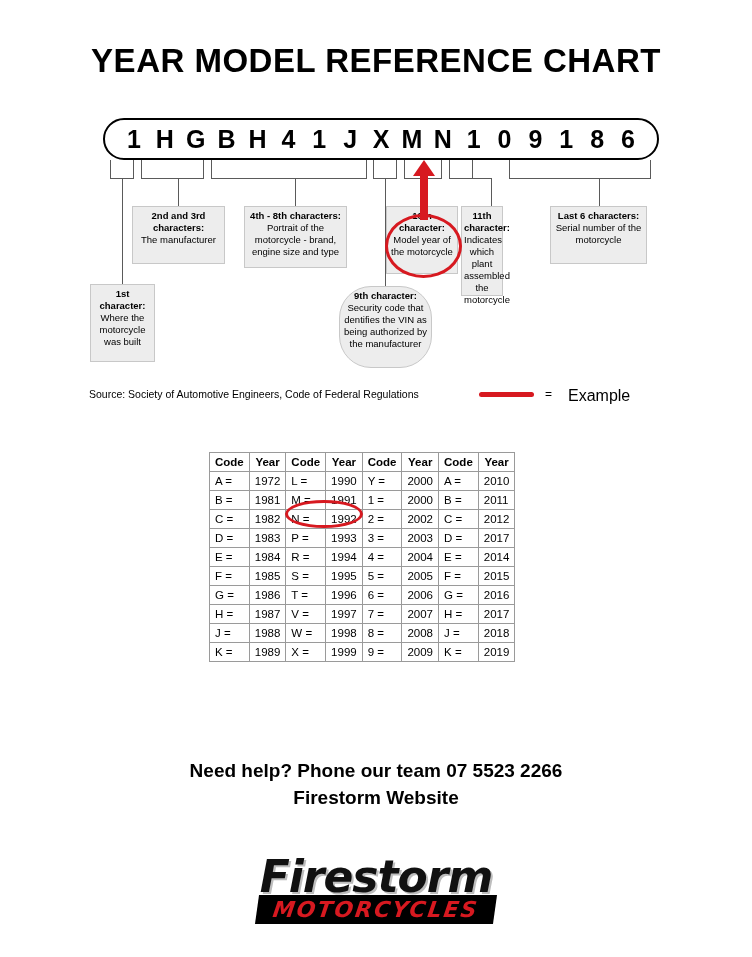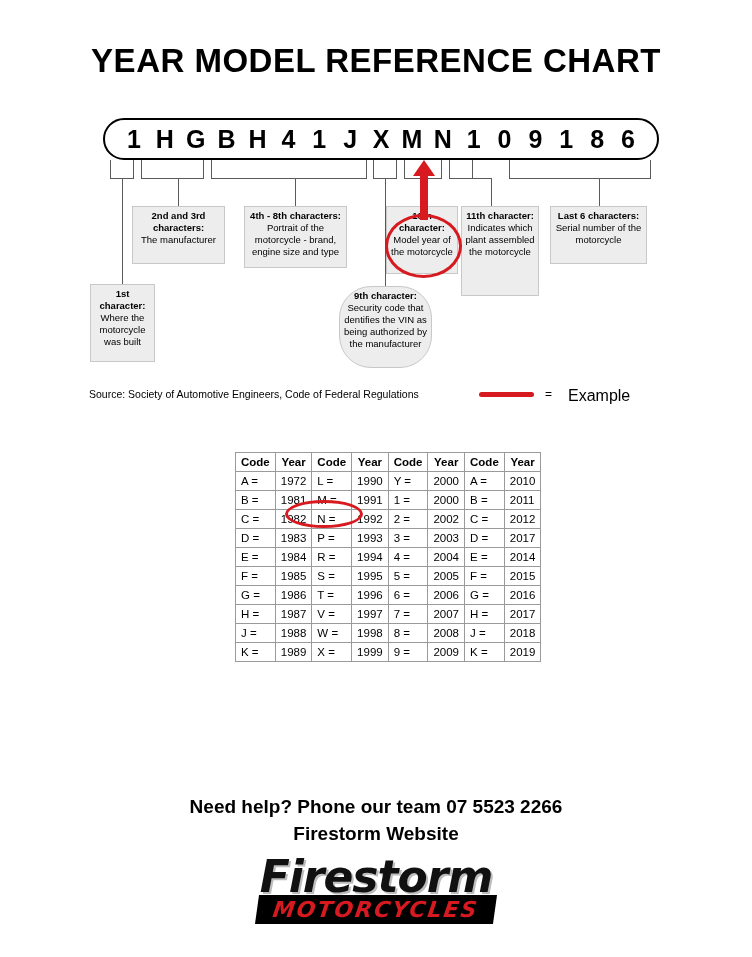--- a/index.html
+++ b/index.html
@@ -119,21 +119,21 @@
     position: absolute;
     top: 387px;
     left: 568px;
     font-size: 16px;
   }
 
   
   .code-table {
     position: absolute;
     top: 452px;
-    left: 235px;
+    left: 209px;
     border-collapse: collapse;
     font-size: 11.5px;
     border-radius: 10px;
   }
   .code-table th, .code-table td {
     border: 1px solid #9a9a9a;
     padding: 3px 5px;
     text-align: center;
     height: 19px;
     box-sizing: border-box;
@@ -161,21 +161,20 @@
   
   .help {
     position: absolute;
     top: 757px;
     left: 0;
     width: 752px;
     text-align: center;
     font-size: 19px;
     font-weight: bold;
     line-height: 27px;
-    margin-top: 36px;
   }
 
   
   .logo-wrap {
     position: absolute;
     top: 855px;
     left: 0;
     width: 752px;
     text-align: center;
   }
@@ -282,21 +281,21 @@
 <div class="callout" style="left:339px; top:286px; width:93px; height:82px;border-radius:32px;">
   <b>9th character:</b><br>
   <span>Security code that dentifies the VIN as being authorized by the manufacturer</span>
 </div>
 
 <div class="callout" style="left:386px; top:206px; width:72px; height:68px;">
   <b>10th character:</b><br>
   <span>Model year of the motorcycle</span>
 </div>
 
-<div class="callout" style="left:461px; top:206px; width:78px; height:90px;">
+<div class="callout" style="left:461px; top:206px; width:42px; height:90px;">
   <b>11th character:</b><br>
   <span>Indicates which plant assembled the motorcycle</span>
 </div>
 
 <div class="callout" style="left:550px; top:206px; width:97px; height:58px;">
   <b>Last 6 characters:</b><br>
   <span>Serial number of the motorcycle</span>
 </div>
 
 <div class="red-ellipse" style="left:385px; top:214px; width:77px; height:64px;"></div>

